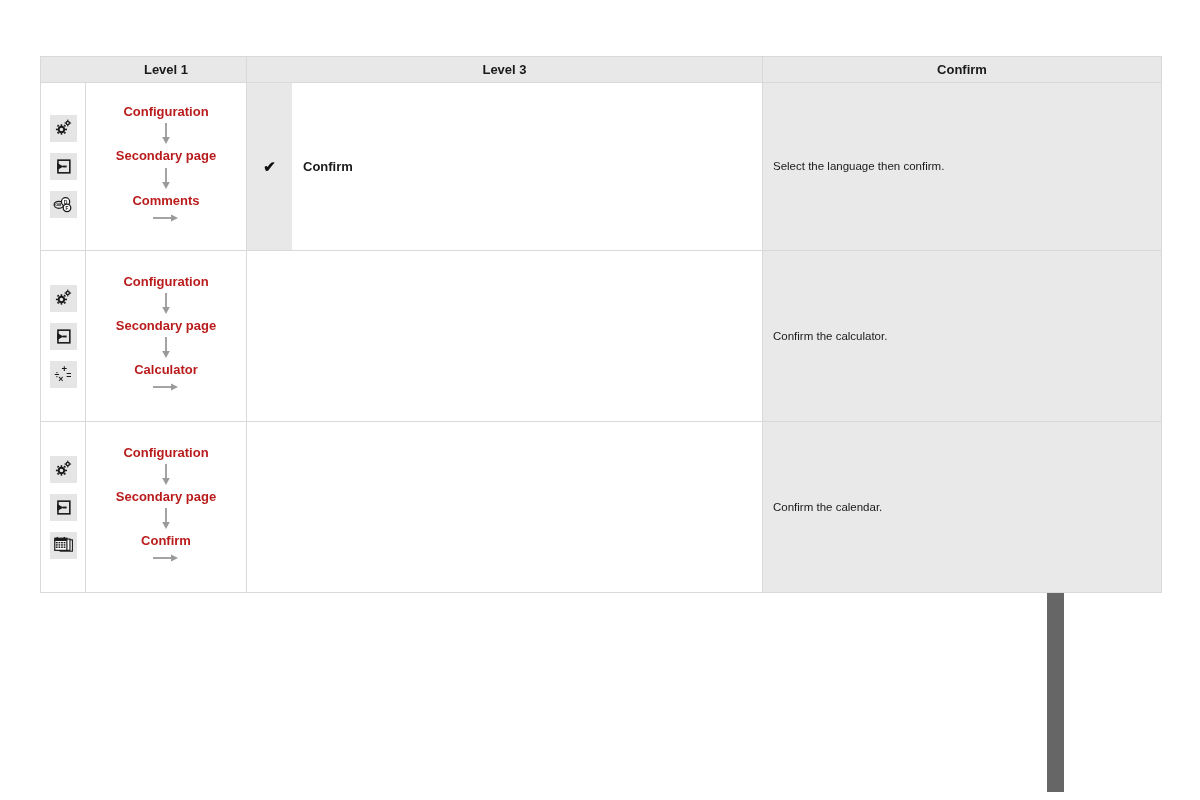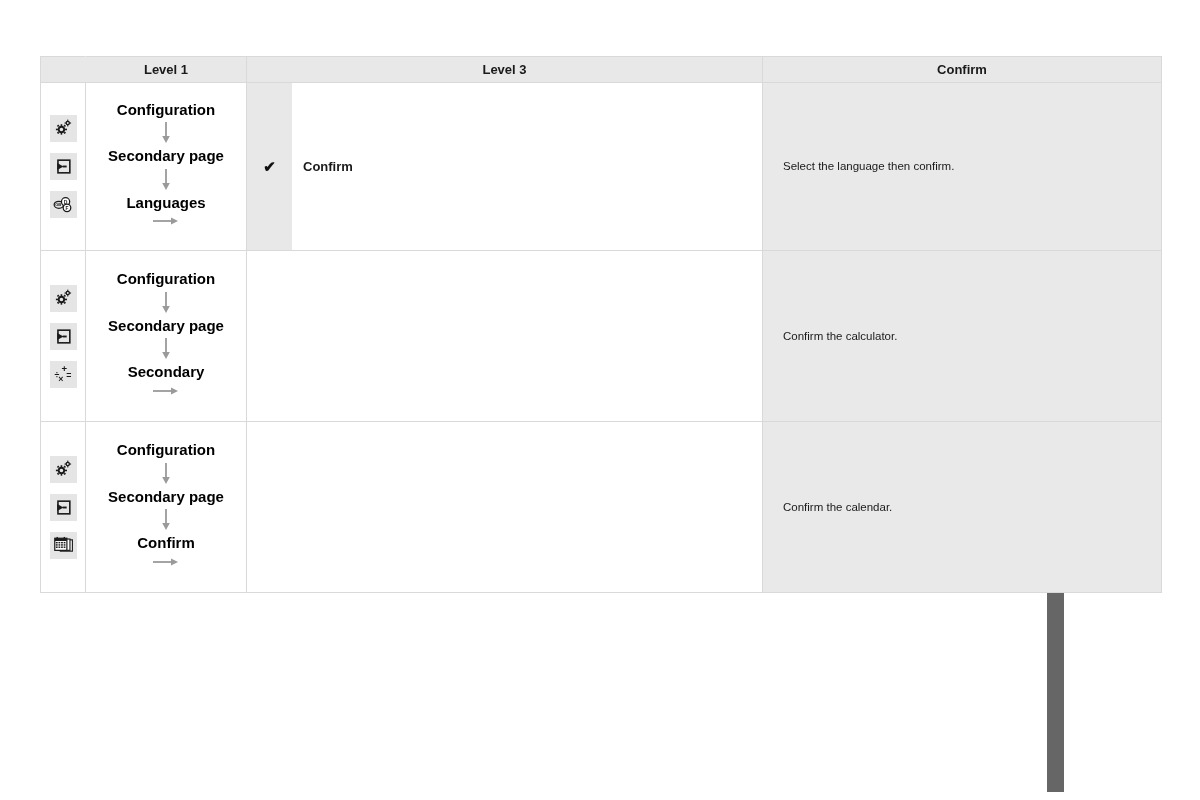--- a/index.html
+++ b/index.html
@@ -98,21 +98,21 @@
     color: #1a1a1a;
   }
 
   td.level2-span {
     background: #ffffff;
     border-left: 1px solid #d9d9d9;
   }
 
   td.comments-cell {
     background: #e9e9e9;
-    padding-left: 20px;
+    padding-left: 10px;
     font-size: 11.5px;
     color: #1a1a1a;
     line-height: 1.4;
   }
 
   
   .icon-stack {
     display: flex;
     flex-direction: column;
     align-items: center;
@@ -131,23 +131,23 @@
   .icon-chip svg { display: block; }
 
   
   .flow {
     display: flex;
     flex-direction: column;
     align-items: center;
   }
 
   .flow-label {
-    font-size: 15px;
+    font-size: 13px;
     font-weight: bold;
-    color: #000000;
+    color: #b91c1c;
     white-space: nowrap;
     line-height: 1.1;
   }
 
   .flow-arrow-down {
     margin: 3px 0 3px 0;
     line-height: 0;
   }
 
   .flow-arrow-right {
@@ -258,21 +258,21 @@
                   <path d="M6 22 L2.2 15 H9.8 Z" fill="#9a9a9a"></path>
                 </svg>
             </div>
             <div class="flow-label">Secondary page</div>
             <div class="flow-arrow-down">
               <svg width="12" height="24" viewBox="0 0 12 24">
                   <path d="M6 1 V16" stroke="#9a9a9a" stroke-width="1.8" fill="none"></path>
                   <path d="M6 22 L2.2 15 H9.8 Z" fill="#9a9a9a"></path>
                 </svg>
             </div>
-            <div class="flow-label">Languages</div>
+            <div class="flow-label">Comments</div>
             <div class="flow-arrow-right">
               <svg width="30" height="12" viewBox="0 0 30 12">
                   <path d="M2 6 H20" stroke="#9a9a9a" stroke-width="1.8" fill="none"></path>
                   <path d="M27 6 L20 2.4 V9.6 Z" fill="#9a9a9a"></path>
                 </svg>
             </div>
           </div>
         </td>
 
         <td class="check-cell">
@@ -340,21 +340,21 @@
                   <path d="M6 22 L2.2 15 H9.8 Z" fill="#9a9a9a"></path>
                 </svg>
             </div>
             <div class="flow-label">Secondary page</div>
             <div class="flow-arrow-down">
               <svg width="12" height="24" viewBox="0 0 12 24">
                   <path d="M6 1 V16" stroke="#9a9a9a" stroke-width="1.8" fill="none"></path>
                   <path d="M6 22 L2.2 15 H9.8 Z" fill="#9a9a9a"></path>
                 </svg>
             </div>
-            <div class="flow-label">Secondary</div>
+            <div class="flow-label">Calculator</div>
             <div class="flow-arrow-right">
               <svg width="30" height="12" viewBox="0 0 30 12">
                   <path d="M2 6 H20" stroke="#9a9a9a" stroke-width="1.8" fill="none"></path>
                   <path d="M27 6 L20 2.4 V9.6 Z" fill="#9a9a9a"></path>
                 </svg>
             </div>
           </div>
         </td>
 
         <td class="level2-span" colspan="2"></td>

